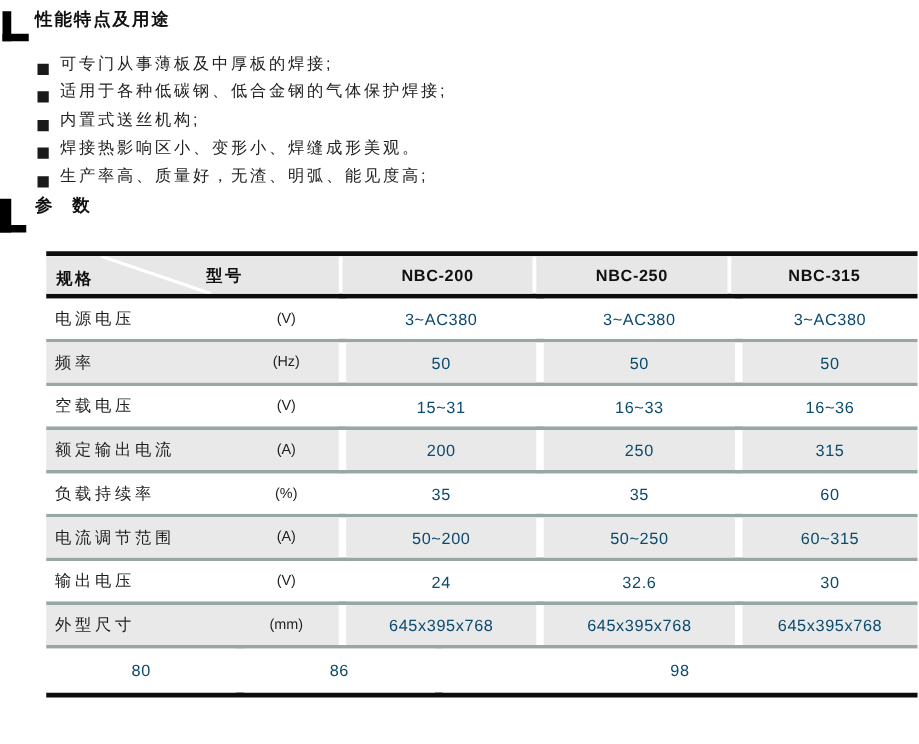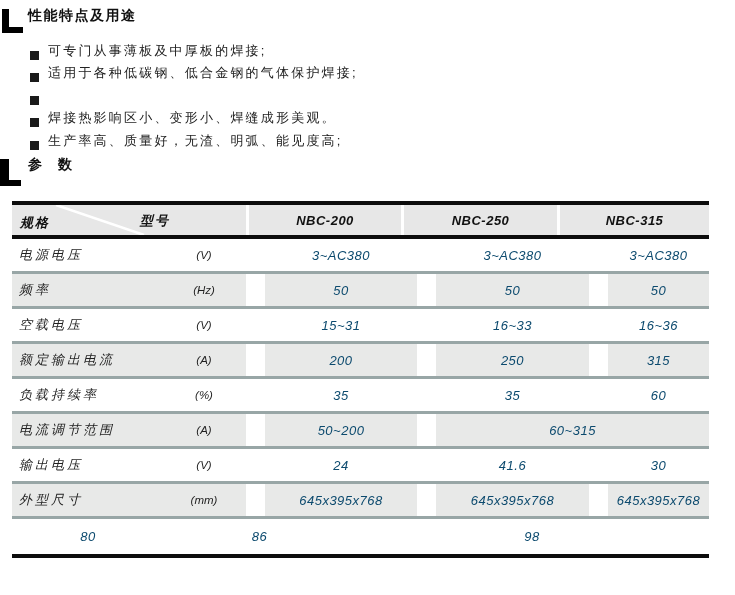--- a/index.html
+++ b/index.html
@@ -54,23 +54,22 @@
   .feature-text {
     font-size: 13px;
     letter-spacing: 2.2px;
     color: #222;
     white-space: nowrap;
   }
 
   
   .spec-table {
     position: absolute;
-    left: 12px; top: 201px;
+    left: 37px; top: 201px;
     width: 697px;
-    font-style: italic;
   }
   .bar { height: 4px; background: #0d0d0d; }
 
   .thead {
     display: flex;
     gap: 3px;
     background: #ffffff;
     height: 30px;
   }
   .thead > div { background: #e7e7e7; }
@@ -98,21 +97,21 @@
     font-weight: bold;
     color: #111;
     letter-spacing: 0.5px;
   }
   .col-2 { flex: 0 0 152px; }
   .col-3 { flex: 0 0 153px; }
   .col-4 { flex: 1; }
 
   .tbody .trow {
     display: flex;
-    gap: 19px;
+    gap: 6px;
     height: 35px;
     background: #ffffff; 
     border-bottom: 3px solid #98a6a6;
   }
   .tbody .trow:last-child { border-bottom: none; }
   .trow > div { background: #ffffff; }
   .trow.alt > div { background: #e8e9e8; }
 
   .label-cell {
     flex: 0 0 234px;
@@ -152,20 +151,21 @@
   <li>
     <span class="bullet-sq"></span>
     <span class="feature-text">可专门从事薄板及中厚板的焊接;</span>
   </li>
   <li>
     <span class="bullet-sq"></span>
     <span class="feature-text">适用于各种低碳钢、低合金钢的气体保护焊接;</span>
   </li>
   <li>
     <span class="bullet-sq"></span>
+    <span class="feature-text">内置式送丝机构;</span>
   </li>
   <li>
     <span class="bullet-sq"></span>
     <span class="feature-text">焊接热影响区小、变形小、焊缝成形美观。</span>
   </li>
   <li>
     <span class="bullet-sq"></span>
     <span class="feature-text">生产率高、质量好，无渣、明弧、能见度高;</span>
   </li>
 </ul>
@@ -242,30 +242,31 @@
       <div class="value-cell col-3">35</div>
       <div class="value-cell col-4">60</div>
     </div>
 
     <div class="trow alt">
       <div class="label-cell">
         <span class="spec-label">电流调节范围</span>
         <span class="spec-unit">(A)</span>
       </div>
       <div class="value-cell col-2">50~200</div>
+      <div class="value-cell col-3">50~250</div>
       <div class="value-cell col-4">60~315</div>
     </div>
 
     <div class="trow">
       <div class="label-cell">
         <span class="spec-label">输出电压</span>
         <span class="spec-unit">(V)</span>
       </div>
       <div class="value-cell col-2">24</div>
-      <div class="value-cell col-3">41.6</div>
+      <div class="value-cell col-3">32.6</div>
       <div class="value-cell col-4">30</div>
     </div>
 
     <div class="trow alt">
       <div class="label-cell">
         <span class="spec-label">外型尺寸</span>
         <span class="spec-unit">(mm)</span>
       </div>
       <div class="value-cell col-2">645x395x768</div>
       <div class="value-cell col-3">645x395x768</div>

